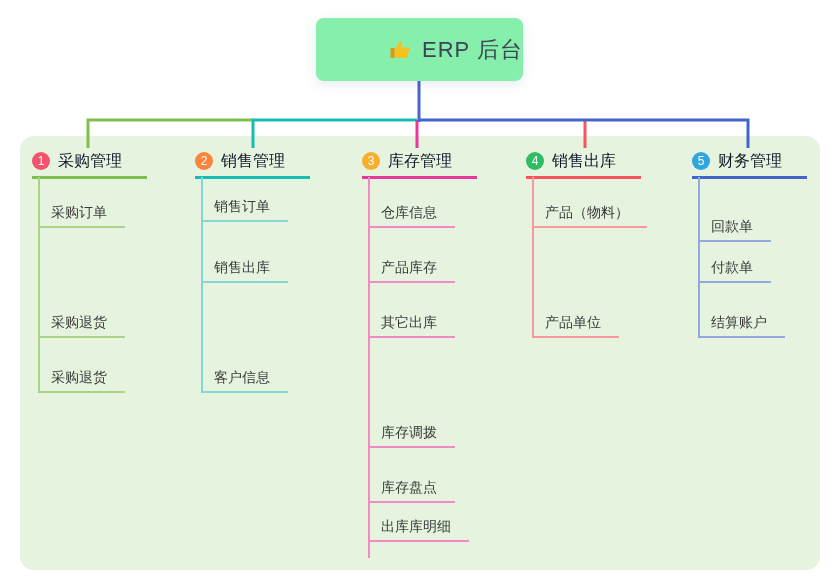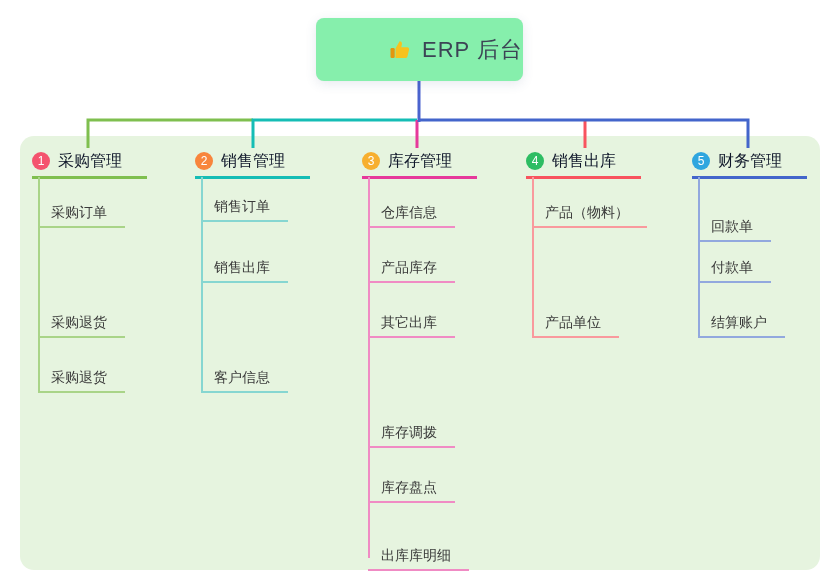--- a/index.html
+++ b/index.html
@@ -73,21 +73,21 @@
     <div class="branch-header">
       <span class="badge">3</span>
       <span class="branch-label">库存管理</span>
     </div>
     <div class="vline" style="height:381px"></div>
     <div class="sub-item" style="top:50px">仓库信息</div>
     <div class="sub-item" style="top:105px">产品库存</div>
     <div class="sub-item" style="top:160px">其它出库</div>
     <div class="sub-item" style="top:270px">库存调拨</div>
     <div class="sub-item" style="top:325px">库存盘点</div>
-    <div class="sub-item" style="top:393px">出库库明细</div>
+    <div class="sub-item" style="top:364px">出库库明细</div>
   </div>
 
   <div class="branch" style="left: 526px; --line: #f8535e; --line-light: #f9999d; --badge: #2ebd63;">
     <div class="branch-header">
       <span class="badge">4</span>
       <span class="branch-label">销售出库</span>
     </div>
     <div class="vline" style="height:161px"></div>
     <div class="sub-item" style="top:50px">产品（物料）</div>
     <div class="sub-item" style="top:160px">产品单位</div>

